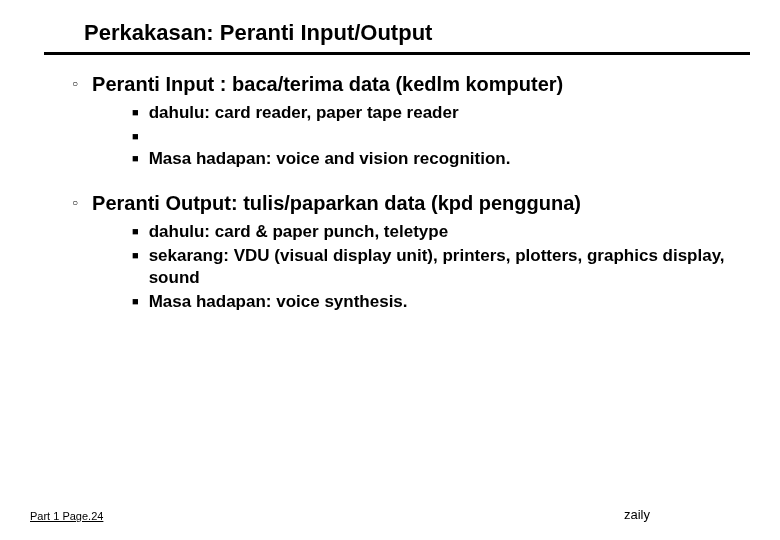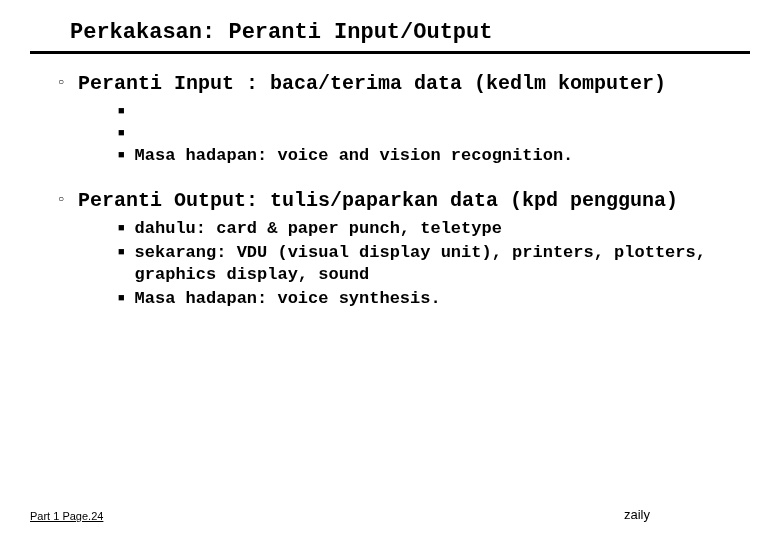--- a/index.html
+++ b/index.html
@@ -5,22 +5,21 @@
   * { margin: 0; padding: 0; box-sizing: border-box; }
   body {
     width: 780px;
     height: 540px;
     background: #fff;
     font-family: Arial, Helvetica, sans-serif;
     position: relative;
     overflow: hidden;
   }
   .slide {
-    padding: 20px 30px 0 30px;
-    font-family: Liberation Mono, monospace;
+    padding: 20px 30px 0 44px;
   }
   .title-wrap {
     margin-left: 40px;
     margin-bottom: 6px;
   }
   .title {
     font-size: 22px;
     font-weight: bold;
     color: #000;
   }
@@ -97,20 +96,21 @@
   <hr class="rule">
 
   <div class="section">
     <div class="sec-row">
       <span class="circ">○</span>
       <span class="sec-head">Peranti Input : baca/terima data (kedlm komputer)</span>
     </div>
     <div class="bullets">
       <div class="b-row">
         <span class="sq">■</span>
+        <span class="b-text">dahulu: card reader, paper tape reader</span>
       </div>
       <div class="b-row">
         <span class="sq">■</span>
       </div>
       <div class="b-row">
         <span class="sq">■</span>
         <span class="b-text">Masa hadapan: voice and vision recognition.</span>
       </div>
     </div>
   </div>

